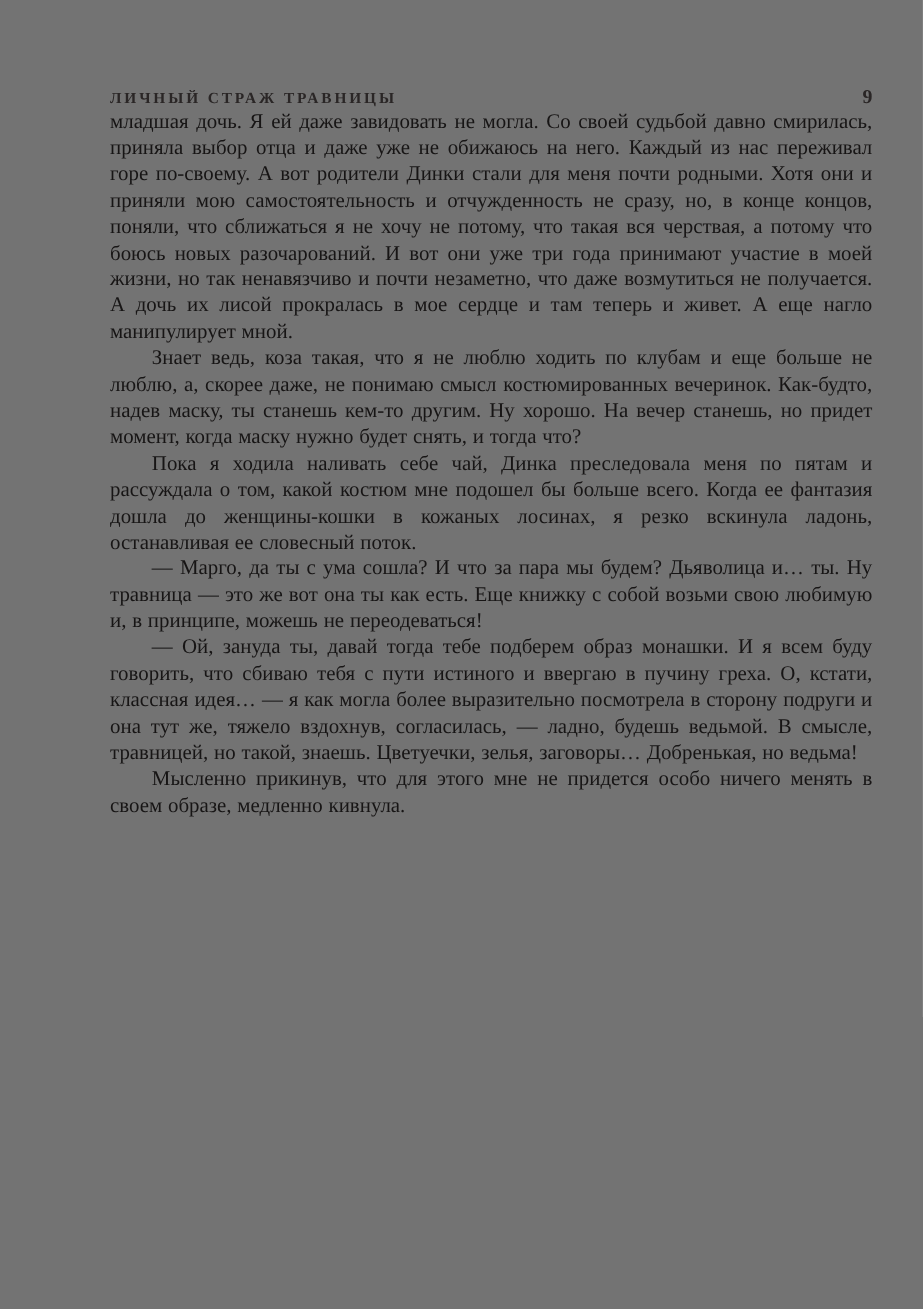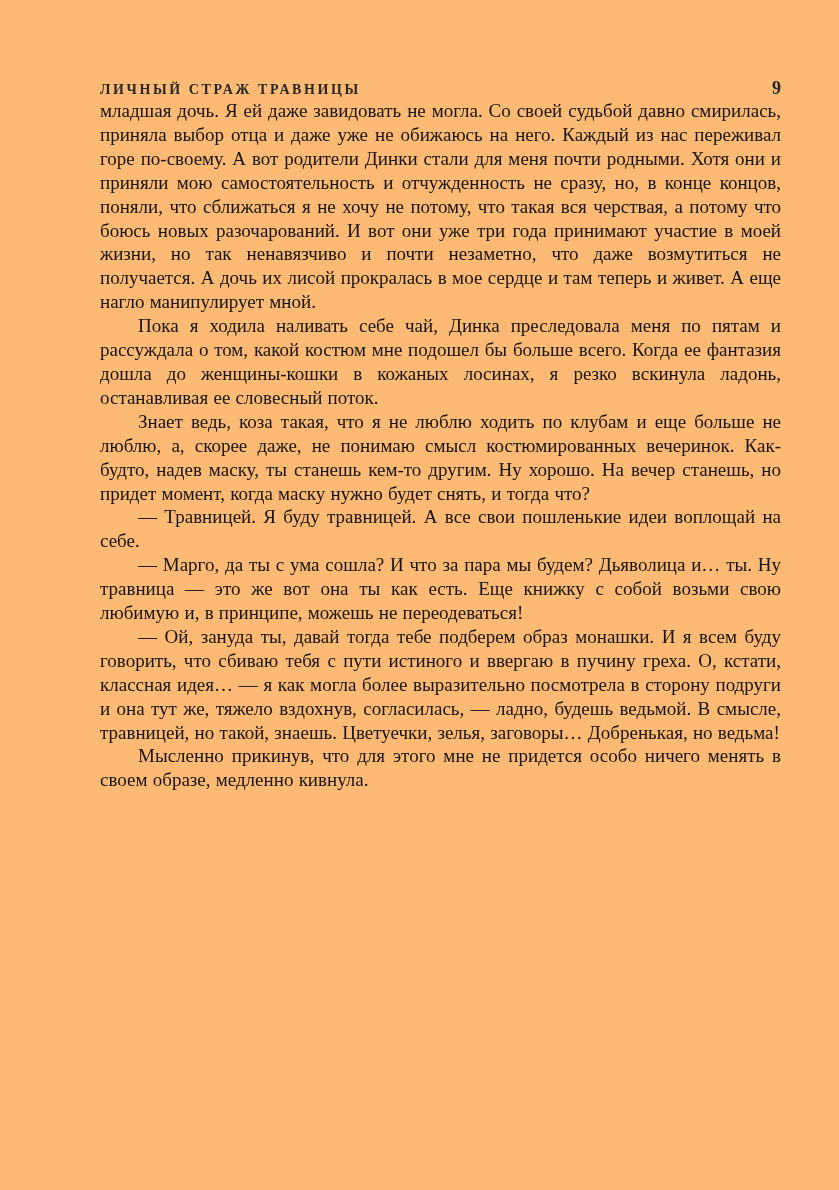--- a/index.html
+++ b/index.html
@@ -11,22 +11,22 @@
     width: 839px;
     height: 1190px;
     overflow: hidden;
     font-family: "Liberation Serif", serif;
     color: #171515;
   }
   .page {
     box-sizing: border-box;
     width: 839px;
     height: 1190px;
-    padding: 78px 58px 0 100px;
-    background: #fdba74;
+    padding: 78px 46px 0 100px;
+    background: #737373;
   }
   .page-header {
     display: flex;
     justify-content: space-between;
     align-items: baseline;
   }
   .running-title {
     font-size: 14px;
     letter-spacing: 2.6px;
     font-weight: 600;
@@ -57,20 +57,19 @@
 </head>
 <body>
 
 <div class="page">
   <header class="page-header">
     <span class="running-title">Личный страж травницы</span>
     <span class="page-number">9</span>
   </header>
   <main class="body-text">
     <p class="para no-indent">младшая дочь. Я ей даже завидовать не могла. Со своей судьбой давно смирилась, приняла выбор отца и даже уже не обижаюсь на него. Каждый из нас переживал горе по-своему. А вот родители Динки стали для меня почти родными. Хотя они и приняли мою самостоятельность и отчужденность не сразу, но, в конце концов, поняли, что сближаться я не хочу не потому, что такая вся черствая, а потому что боюсь новых разочарований. И вот они уже три года принимают участие в моей жизни, но так ненавязчиво и почти незаметно, что даже возмутиться не получается. А дочь их лисой прокралась в мое сердце и там теперь и живет. А еще нагло манипулирует мной.</p>
+    <p class="para">Знает ведь, коза такая, что я не люблю ходить по клубам и еще больше не люблю, а, скорее даже, не понимаю смысл костюмированных вечеринок. Как-будто, надев маску, ты станешь кем-то другим. Ну хорошо. На вечер станешь, но придет момент, когда маску нужно будет снять, и тогда что?</p>
     <p class="para">Пока я ходила наливать себе чай, Динка преследовала меня по пятам и рассуждала о том, какой костюм мне подошел бы больше всего. Когда ее фантазия дошла до женщины-кошки в кожаных лосинах, я резко вскинула ладонь, останавливая ее словесный поток.</p>
-    <p class="para">Знает ведь, коза такая, что я не люблю ходить по клубам и еще больше не люблю, а, скорее даже, не понимаю смысл костюмированных вечеринок. Как-будто, надев маску, ты станешь кем-то другим. Ну хорошо. На вечер станешь, но придет момент, когда маску нужно будет снять, и тогда что?</p>
-    <p class="para">— Травницей. Я буду травницей. А все свои пошленькие идеи воплощай на себе.</p>
     <p class="para">— Марго, да ты с ума сошла? И что за пара мы будем? Дьяволица и… ты. Ну травница — это же вот она ты как есть. Еще книжку с собой возьми свою любимую и, в принципе, можешь не переодеваться!</p>
     <p class="para">— Ой, зануда ты, давай тогда тебе подберем образ монашки. И я всем буду говорить, что сбиваю тебя с пути истиного и ввергаю в пучину греха. О, кстати, классная идея… — я как могла более выразительно посмотрела в сторону подруги и она тут же, тяжело вздохнув, согласилась, — ладно, будешь ведьмой. В смысле, травницей, но такой, знаешь. Цветуечки, зелья, заговоры… Добренькая, но ведьма!</p>
     <p class="para">Мысленно прикинув, что для этого мне не придется особо ничего менять в своем образе, медленно кивнула.</p>
   </main>
 </div>
 
 </body></html>

